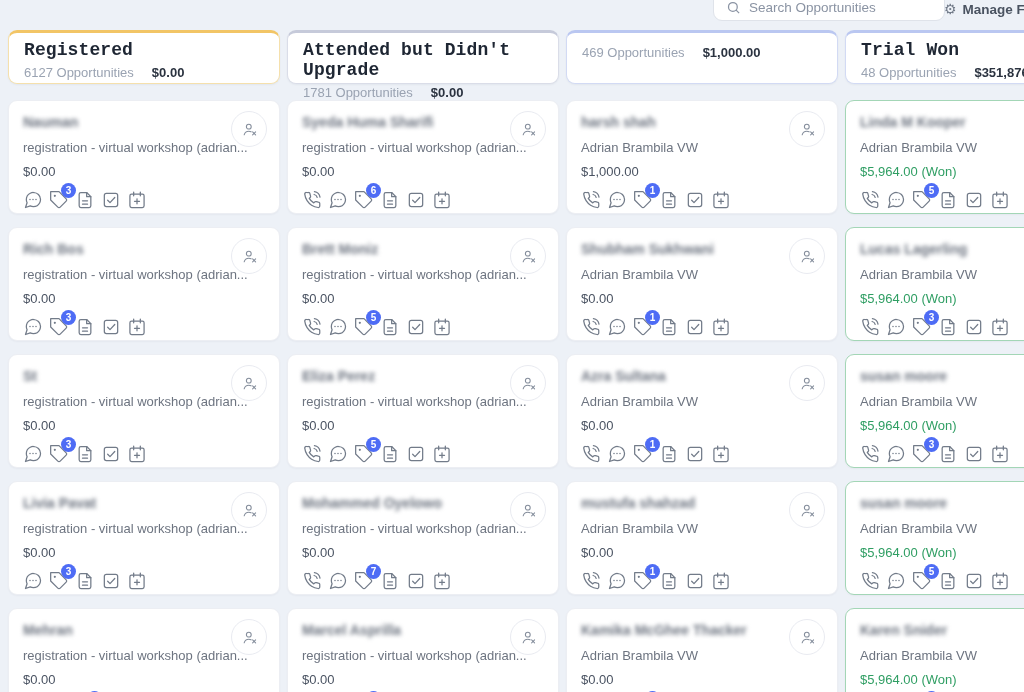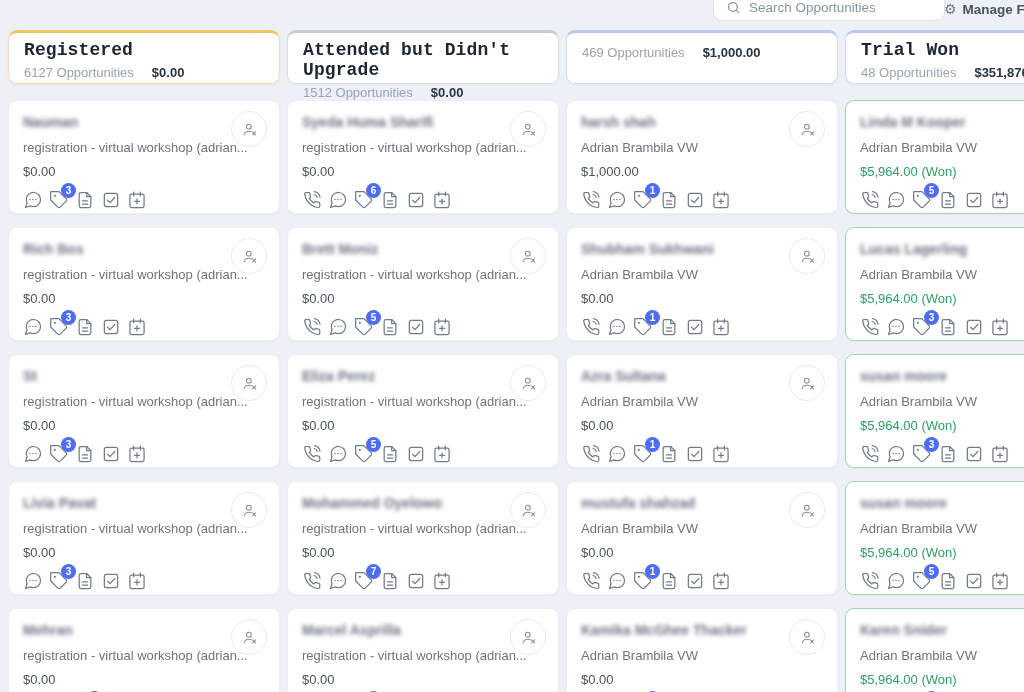--- a/index.html
+++ b/index.html
@@ -113,21 +113,21 @@
     <div class="h-title">Registered</div>
     <div class="h-row">
       <span class="h-count">6127 Opportunities</span>
       <span class="h-total">$0.00</span>
     </div>
   </div>
 
   <div class="header-card" style="--ac: #c6cada; --bc: #dadde8;">
     <div class="h-title">Attended but Didn't Upgrade</div>
     <div class="h-row">
-      <span class="h-count">1512 Opportunities</span>
+      <span class="h-count">1781 Opportunities</span>
       <span class="h-total">$0.00</span>
     </div>
   </div>
 
   <div class="header-card" style="--ac: #bac7f1; --bc: #d2daf4;">
     <div class="h-row">
       <span class="h-count">469 Opportunities</span>
       <span class="h-total">$1,000.00</span>
     </div>
   </div>

